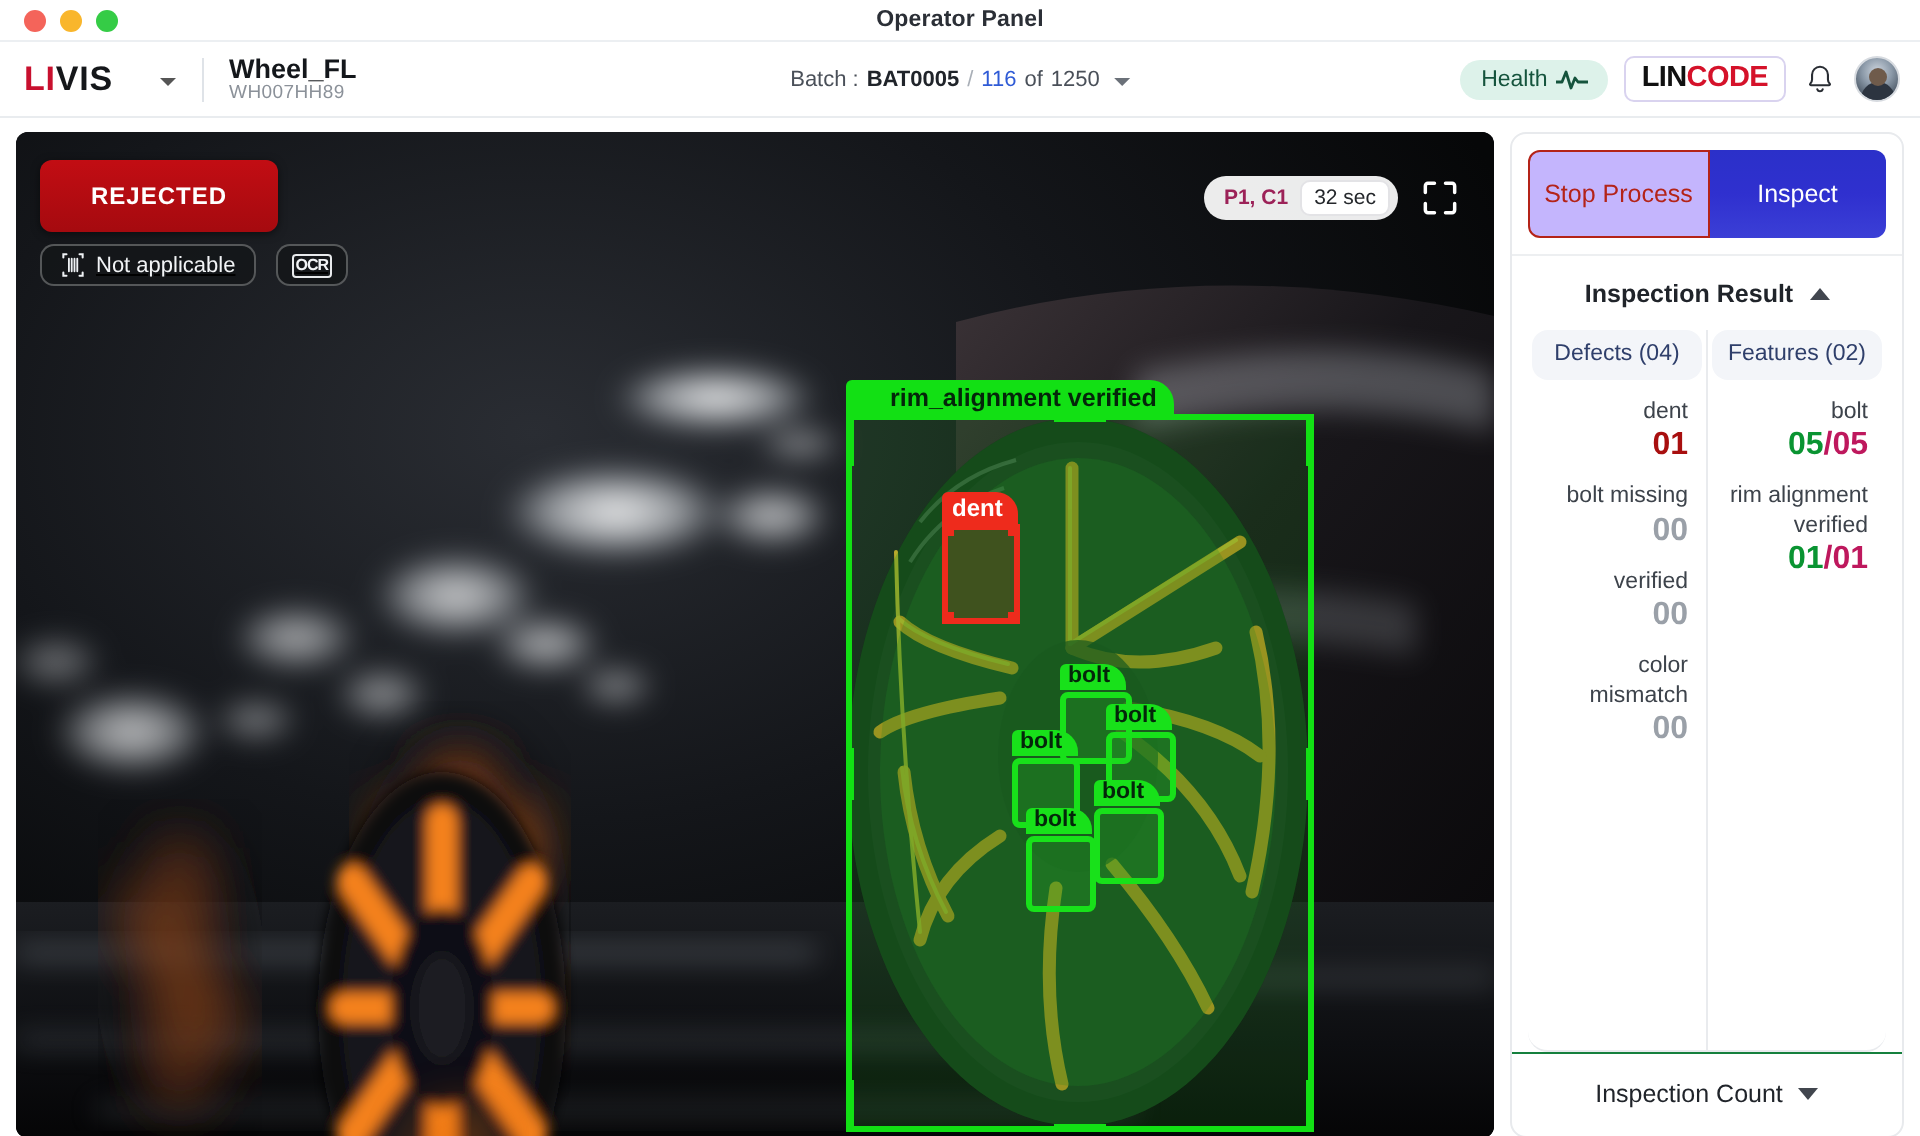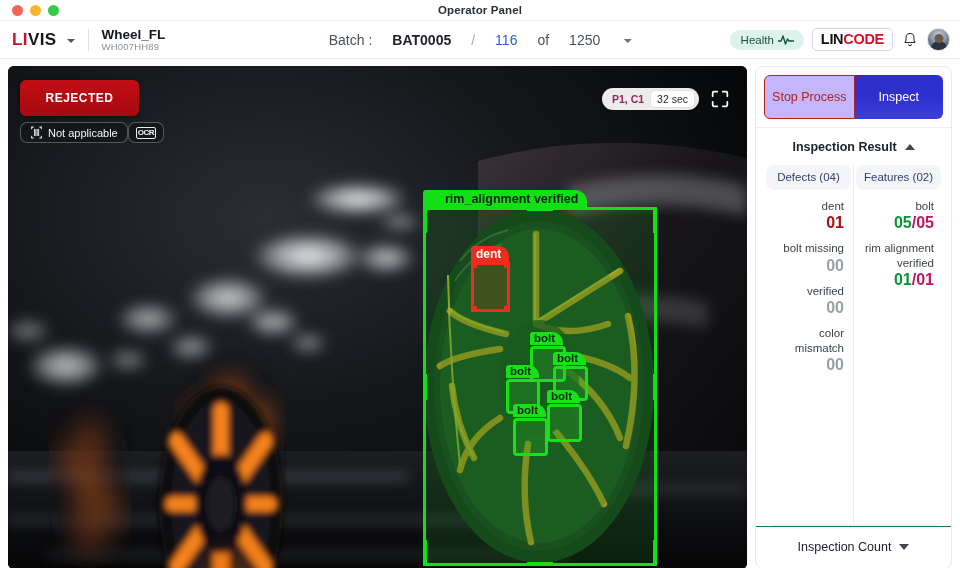--- a/index.html
+++ b/index.html
@@ -39,37 +39,37 @@
 
   
   .appheader {
     height: 38px; flex: 0 0 38px;
     background: #fff;
     display: flex; align-items: center;
     padding: 0 10px 0 12px;
     border-bottom: 1px solid #e9ecef;
     position: relative;
   }
-  .brand { display: flex; align-items: center; gap: 10px; }
+  .brand { display: flex; align-items: center; gap: 23px; }
   .brand-text { font-size: 17px; font-weight: bold; letter-spacing: .4px; color: #15171a; }
   .brand-text .li { color: #c8102e; }
   .caret-down {
     width: 0; height: 0; border-left: 4px solid transparent;
     border-right: 4px solid transparent; border-top: 4.5px solid #555;
     margin-top: 2px;
   }
   .vdiv { width: 1px; height: 22px; background: #dfe3e8; margin: 0 13px; }
   .prodinfo { display: flex; flex-direction: column; line-height: 1.12; }
   .prodname { font-size: 13.5px; font-weight: bold; color: #14171b; }
   .prodcode { font-size: 9.5px; color: #8b9199; letter-spacing: .2px; }
 
   .batchwrap {
     position: absolute; left: 50%; transform: translateX(-50%);
-    display: flex; align-items: center; gap: 20px;
-    font-size: 14px; color: #4a5059;
+    display: flex; align-items: center; gap: 4px;
+    font-size: 11px; color: #4a5059;
   }
   .batchwrap .bold { font-weight: bold; color: #20242a; }
   .batchwrap .sep { color: #a9afb7; }
   .batchwrap .cur { color: #2f5bd6; font-weight: normal; }
   .mini-caret {
     width: 0; height: 0; border-left: 4px solid transparent;
     border-right: 4px solid transparent; border-top: 4.5px solid #6b7179;
     margin-left: 3px; margin-top: 2px;
   }
 
@@ -122,21 +122,21 @@
   
   .rejected-btn {
     position: absolute; left: 12px; top: 14px;
     width: 119px; height: 36px;
     background: linear-gradient(180deg,#c20d13 0%, #a50a0f 100%);
     border-radius: 6px; color: #fff;
     font-size: 12px; font-weight: bold; letter-spacing: .5px;
     display: flex; align-items: center; justify-content: center;
     box-shadow: 0 1px 4px rgba(0,0,0,.5);
   }
-  .chiprow { position: absolute; left: 12px; top: 56px; display: flex; align-items: center; }
+  .chiprow { position: absolute; left: 12px; top: 56px; display: flex; gap: 10px; align-items: center; text-decoration: underline; }
   .chip {
     background: rgba(20,22,25,.82);
     border: 1px solid rgba(255,255,255,.28);
     border-radius: 7px; color: #f2f4f6;
     font-size: 11px; height: 21px;
     display: flex; align-items: center; gap: 5px;
     padding: 0 9px;
   }
   .chip.ocr { padding: 0 7px; }
   .ocr-glyph {

